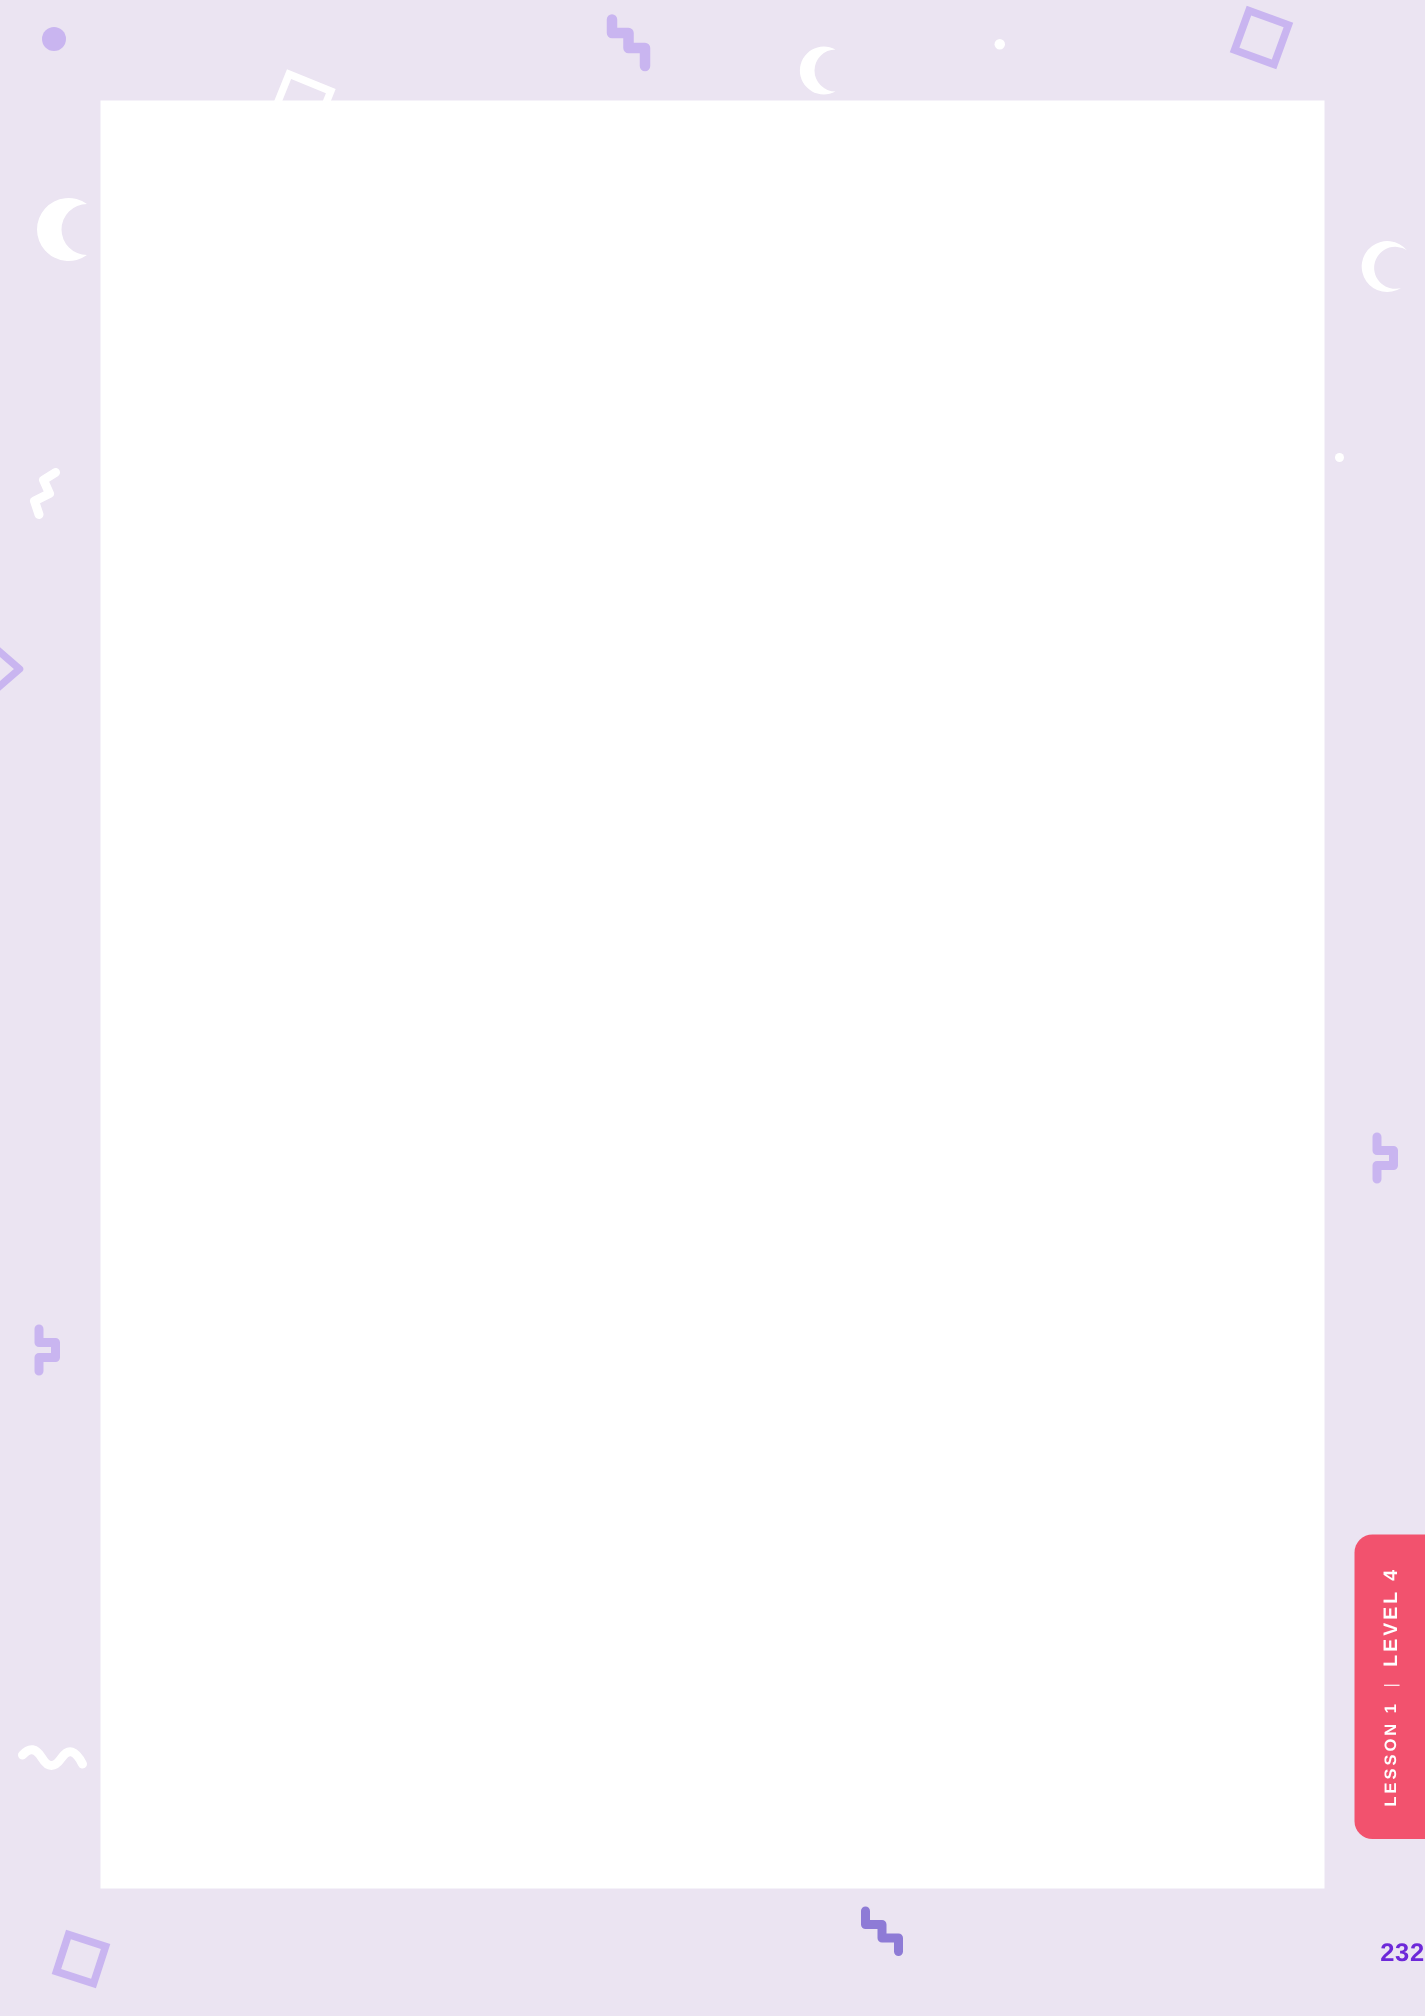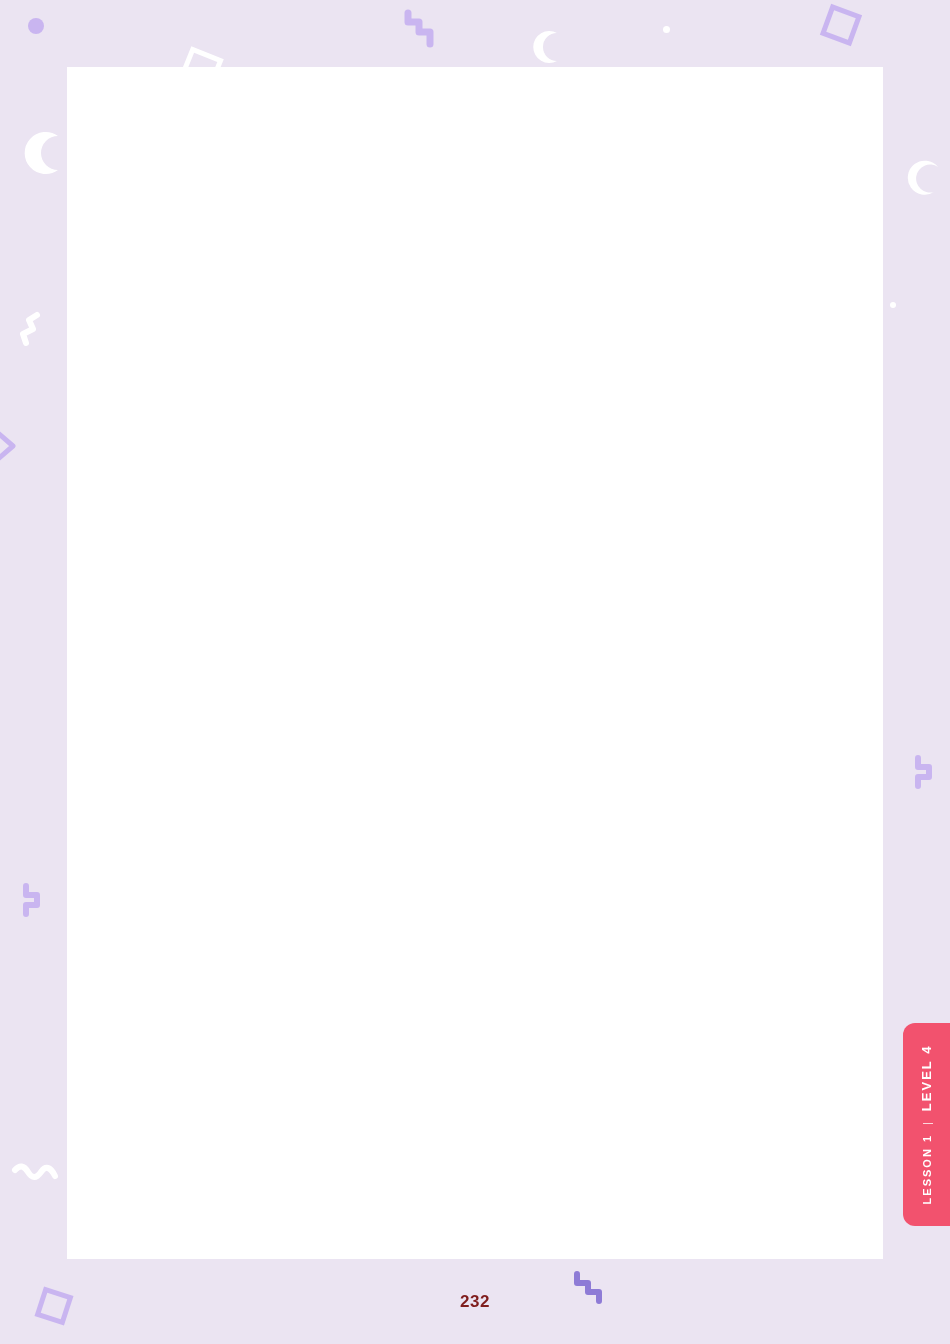--- a/index.html
+++ b/index.html
@@ -23,24 +23,24 @@
     left: 67px; top: 67px;
     width: 816px; height: 1192px;
     background: #FFFFFF;
     z-index: 5;
   }
 
   .page-number {
     position: absolute;
     left: 0; right: 0;
     top: 1292px;
-    text-align: center;
+    text-align: right;
     font-size: 17px;
     font-weight: bold;
-    color: #7f1d1d;
+    color: #6d28d9;
     letter-spacing: 0.5px;
     z-index: 6;
   }
 
   
   .side-tab {
     position: absolute;
     right: 0px; top: 1023px;
     width: 47px; height: 203px;
     background: #F2526E;

